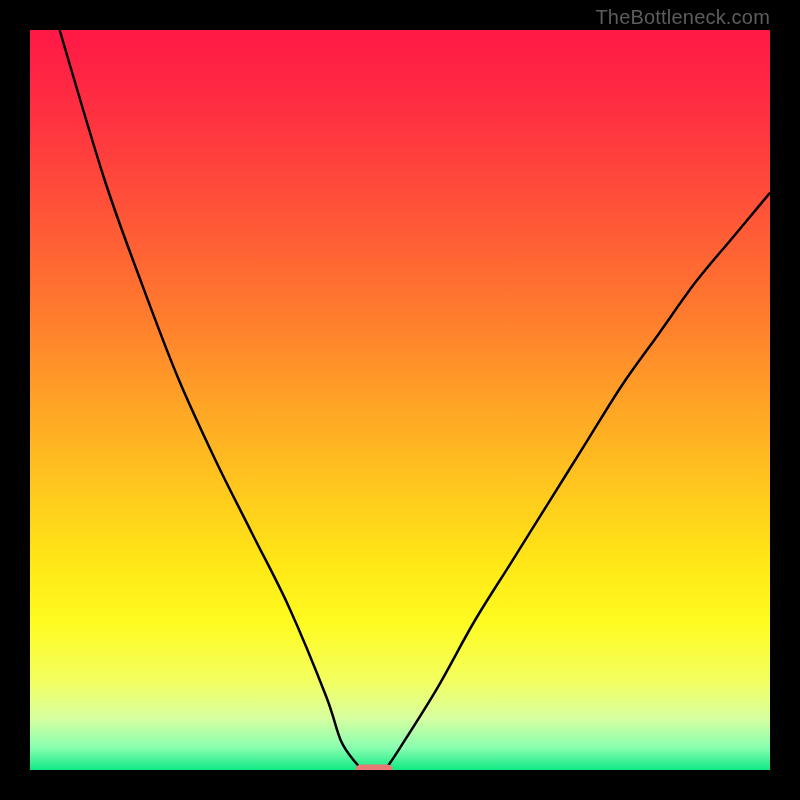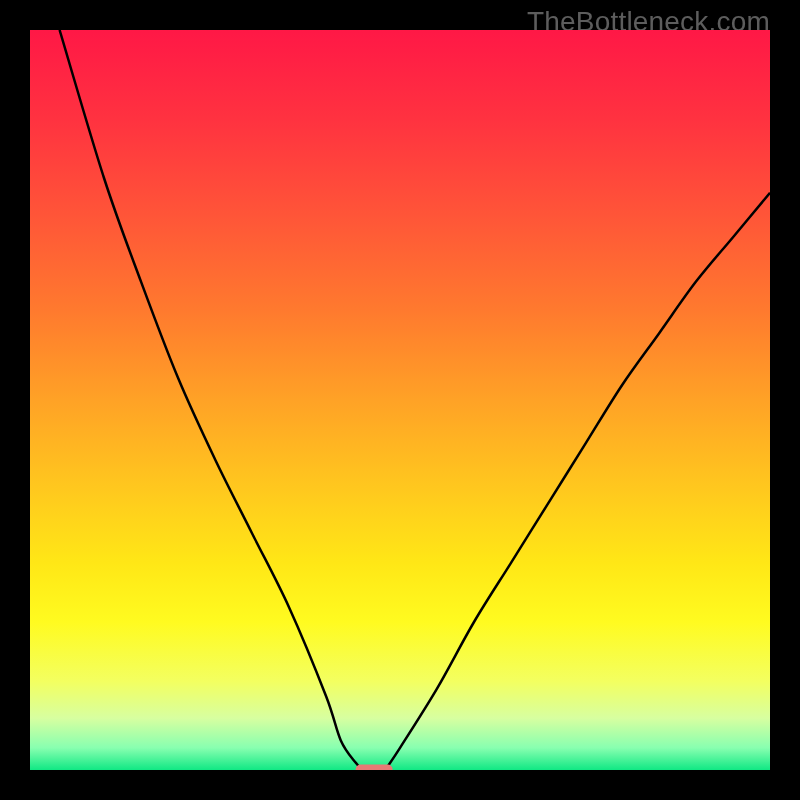--- a/index.html
+++ b/index.html
@@ -33,21 +33,21 @@
   }
   .curve {
     position: absolute;
     left: 0; top: 0;
   }
   .watermark {
     position: absolute;
     top: 6px;
     right: 30px;
     color: #5d5d5d;
-    font-size: 28px;
+    font-size: 20px;
     font-weight: 500;
     letter-spacing: 0.2px;
   }
 </style>
 </head>
 <body>
 
 <div class="frame">
 
   <div class="watermark">TheBottleneck.com</div>

